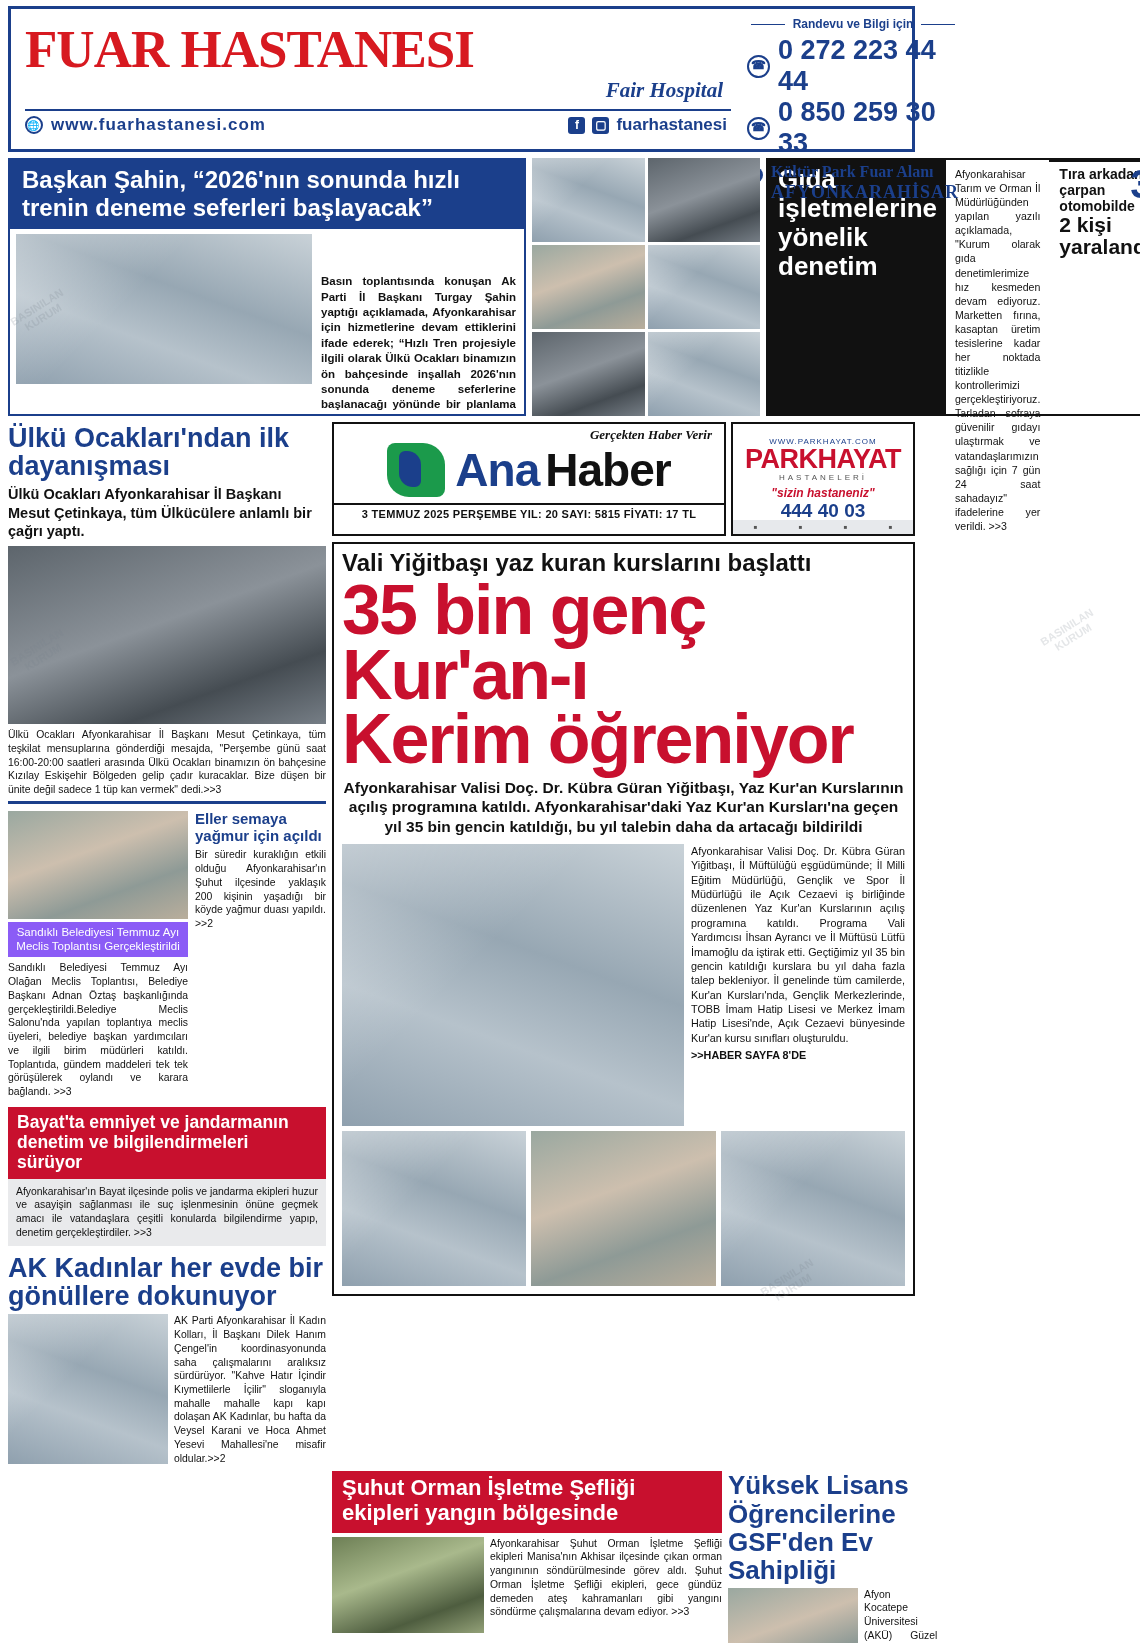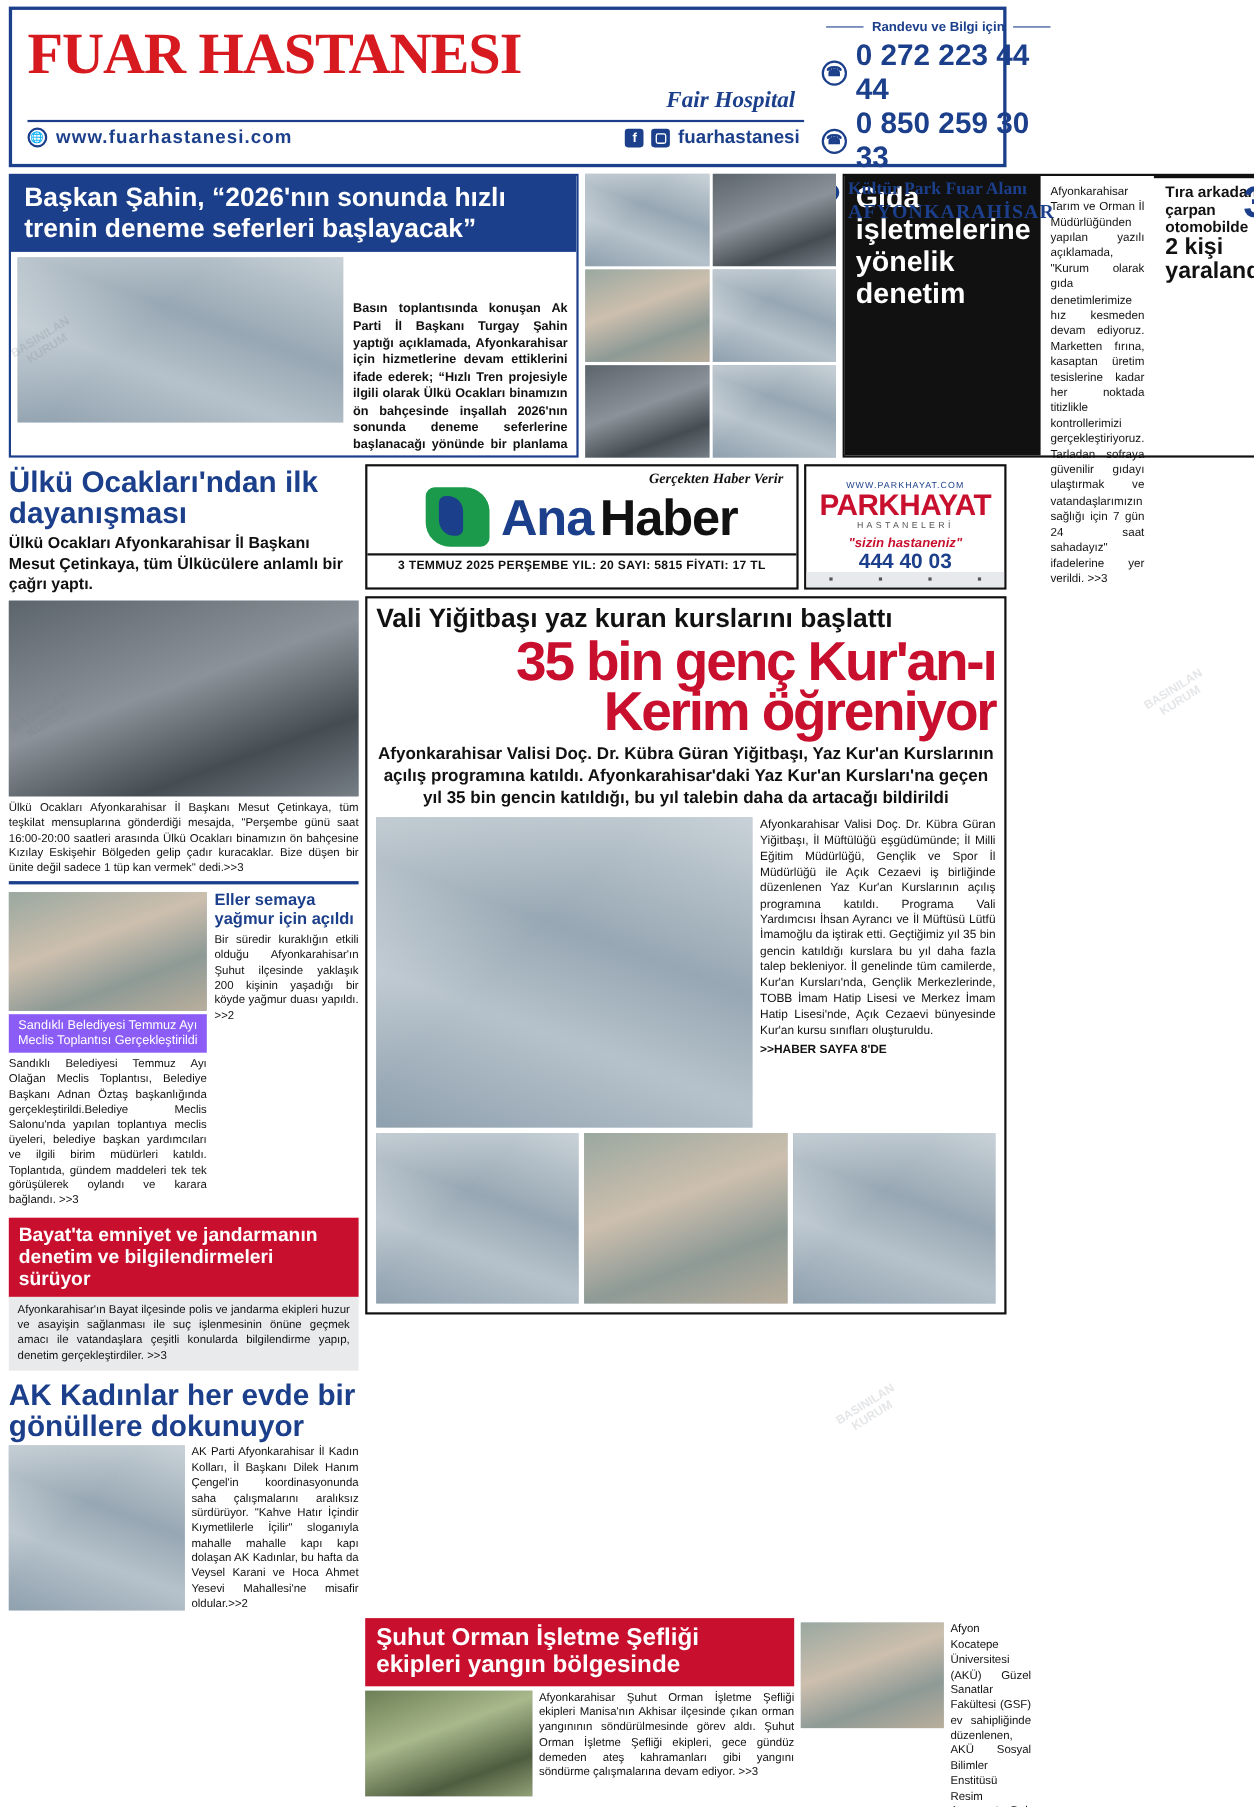--- a/index.html
+++ b/index.html
@@ -248,22 +248,22 @@
   }
 
   
   .bigstory{
     border:2px solid #111;padding:6px 8px 8px 8px;
   }
   .bs-kicker{
     font-size:24px;font-weight:bold;line-height:1.1;margin-bottom:2px;
   }
   .bs-head{
-    color:#c8102e;font-weight:bold;font-size:50px;line-height:.92;letter-spacing:-2px;
-    text-align:right;font-family:"Liberation Sans",sans-serif;
+    color:#c8102e;font-weight:bold;font-size:70px;line-height:.92;letter-spacing:-2px;
+    text-align:left;font-family:"Liberation Sans",sans-serif;
     margin:2px 0 6px 0;
   }
   .bs-lead{
     font-size:15.5px;font-weight:bold;line-height:1.28;text-align:center;margin-bottom:7px;
   }
   .bs-body{ display:flex; gap:7px;}
   .bs-photo-main{ flex:1; height:282px;}
   .bs-col{ flex:0 0 214px; font-size:10.8px; line-height:1.33; text-align:justify;}
   .bs-strip{ display:flex;gap:5px;margin-top:5px;height:155px;}
   .bs-strip .photo{flex:1;}
@@ -451,20 +451,24 @@
 
     <div class="br-left">
       <div class="br-head-red">Şuhut Orman İşletme Şefliği ekipleri yangın bölgesinde</div>
       <div class="br-body">
         <div class="photo green" style="flex:0 0 152px;height:96px"></div>
         <div class="body-sm" style="flex:1">Afyonkarahisar Şuhut Orman İşletme Şefliği ekipleri Manisa'nın Akhisar ilçesinde çıkan orman yangınının söndürülmesinde görev aldı. Şuhut Orman İşletme Şefliği ekipleri, gece gündüz demeden ateş kahramanları gibi yangını söndürme çalışmalarına devam ediyor. &gt;&gt;3</div>
       </div>
     </div>
 
     <div class="br-right">
+      <div class="br-head-blue">
+        <div>Yüksek Lisans Öğrencilerine</div>
+        <div>GSF'den Ev Sahipliği</div>
+      </div>
       <div class="br-body">
         <div class="photo warm" style="flex:0 0 130px;height:96px"></div>
         <div class="body-sm" style="flex:1">Afyon Kocatepe Üniversitesi (AKÜ) Güzel Sanatlar Fakültesi (GSF) ev sahipliğinde düzenlenen, AKÜ Sosyal Bilimler Enstitüsü Resim Anasanat Dalı ile Sanat ve Tasarım Anabilim Dalı Tezli Yüksek Lisans Programı öğrencilerinin çalışmalarından oluşan "Karma Sergi" açıldı.&gt;&gt;5</div>
       </div>
     </div>
   </div>
 
   <div class="watermark" style="left:10px;top:300px;">BASINILAN<br>KURUM</div>
   <div class="watermark" style="left:10px;top:640px;">BASINILAN<br>KURUM</div>
   <div class="watermark" style="left:1040px;top:620px;">BASINILAN<br>KURUM</div>

